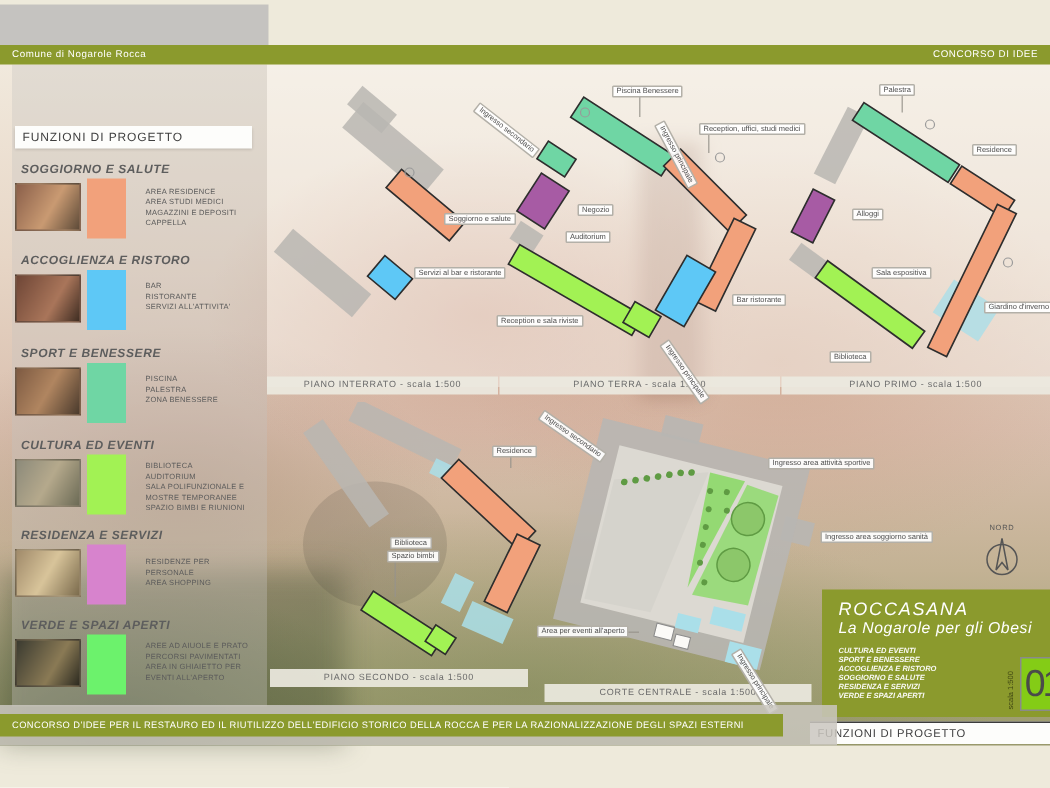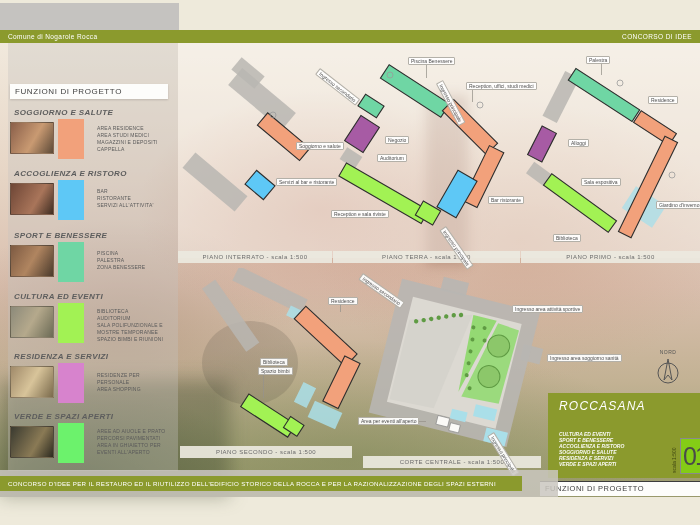--- a/index.html
+++ b/index.html
@@ -295,20 +295,21 @@
   
   <div class="abs nordlbl">NORD</div>
   <svg class="abs" style="left:655px;top:356px" width="26" height="30">
     <circle cx="13" cy="17" r="10" fill="none" stroke="#555" stroke-width="1"></circle>
     <path d="M13,3 L17,24 L13,19 L9,24 Z" fill="none" stroke="#555" stroke-width="1"></path>
   </svg>
 
   
   <div class="abs tblock" style="background: rgb(139, 154, 45);">
     <div class="tb-name">ROCCASANA</div>
+    <div class="tb-sub">La Nogarole per gli Obesi</div>
     <div class="tb-fn">
       <div>CULTURA ED EVENTI</div>
       <div>SPORT E BENESSERE</div>
       <div>ACCOGLIENZA E RISTORO</div>
       <div>SOGGIORNO E SALUTE</div>
       <div>RESIDENZA E SERVIZI</div>
       <div>VERDE E SPAZI APERTI</div>
     </div>
     <div class="sheetscale">scala 1:500</div>
     <div class="sheetbox">01</div>

